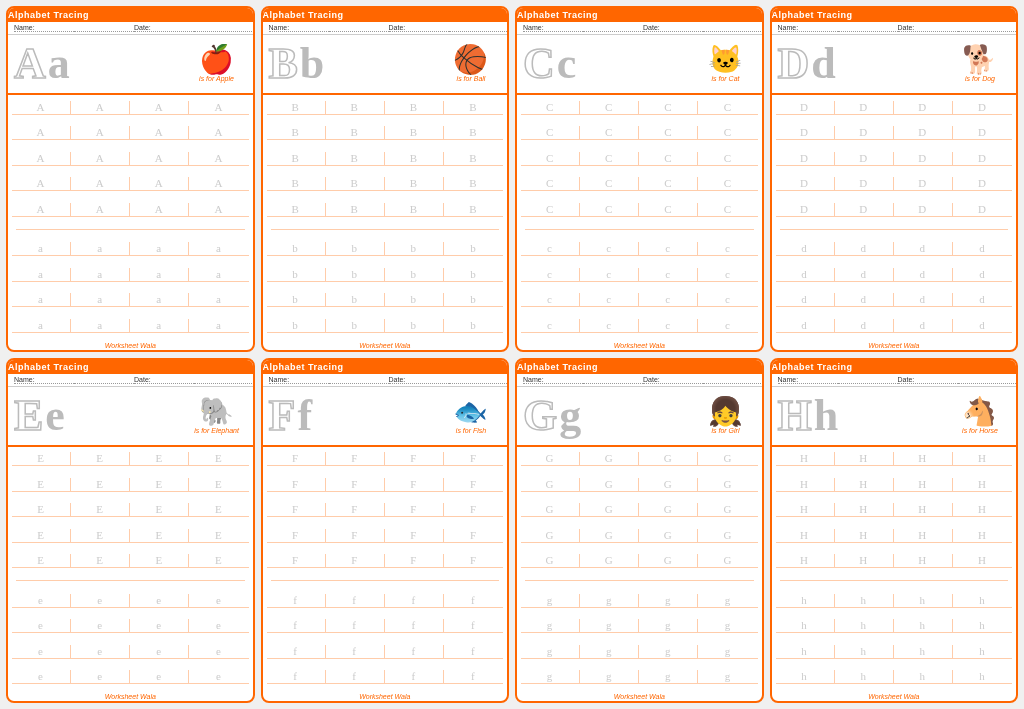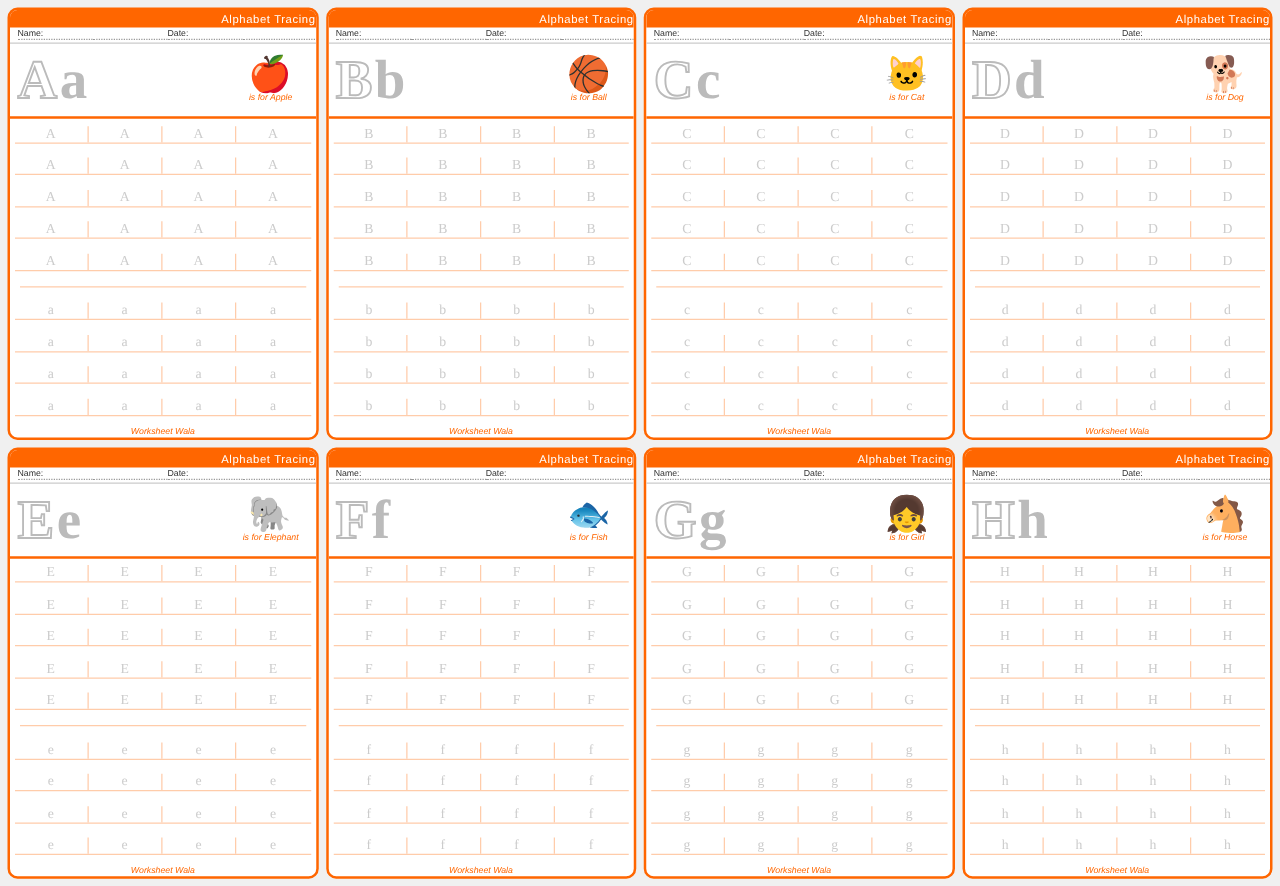--- a/index.html
+++ b/index.html
@@ -22,23 +22,23 @@
       border-radius: 8px;
       display: flex;
       flex-direction: column;
       overflow: hidden;
       position: relative;
     }
 
     .ws-header {
       background: #ff6600;
       color: white;
-      text-align: right;
+      text-align: left;
       font-size: 9px;
-      font-weight: normal;
+      font-weight: bold;
       padding: 2px 0;
       letter-spacing: 0.5px;
     }
 
     .ws-name-date {
       display: flex;
       justify-content: space-between;
       padding: 2px 6px;
       font-size: 7px;
       color: #333;

